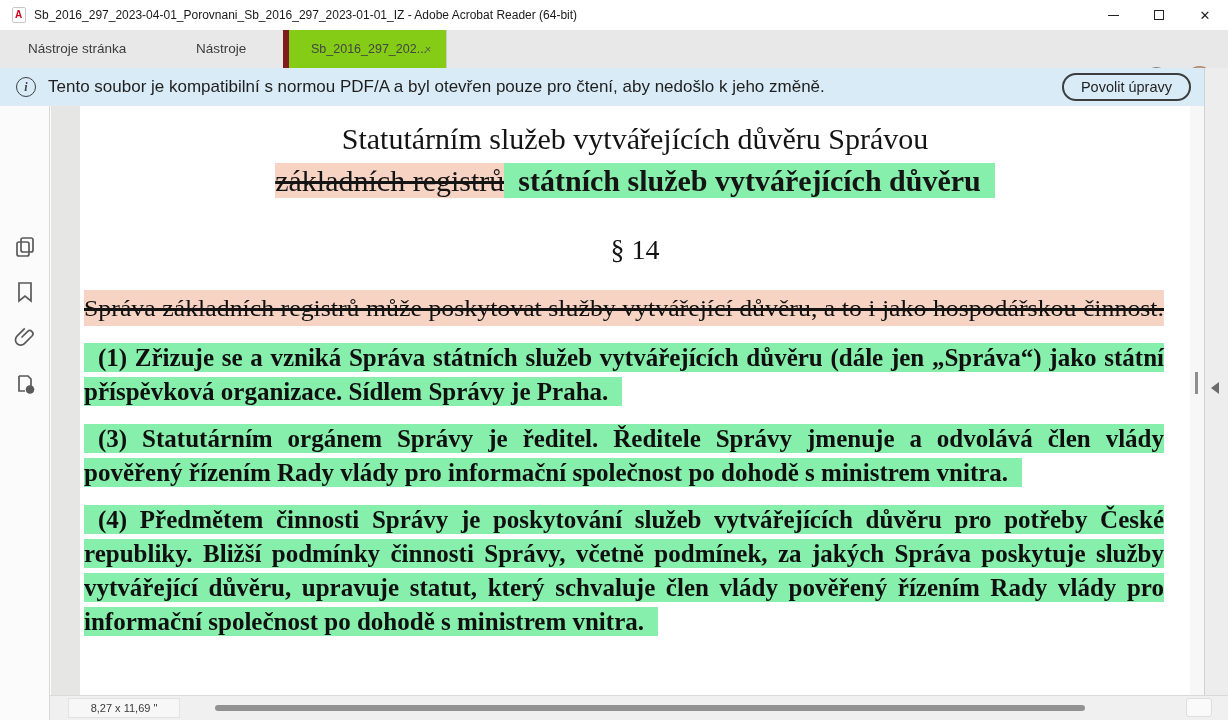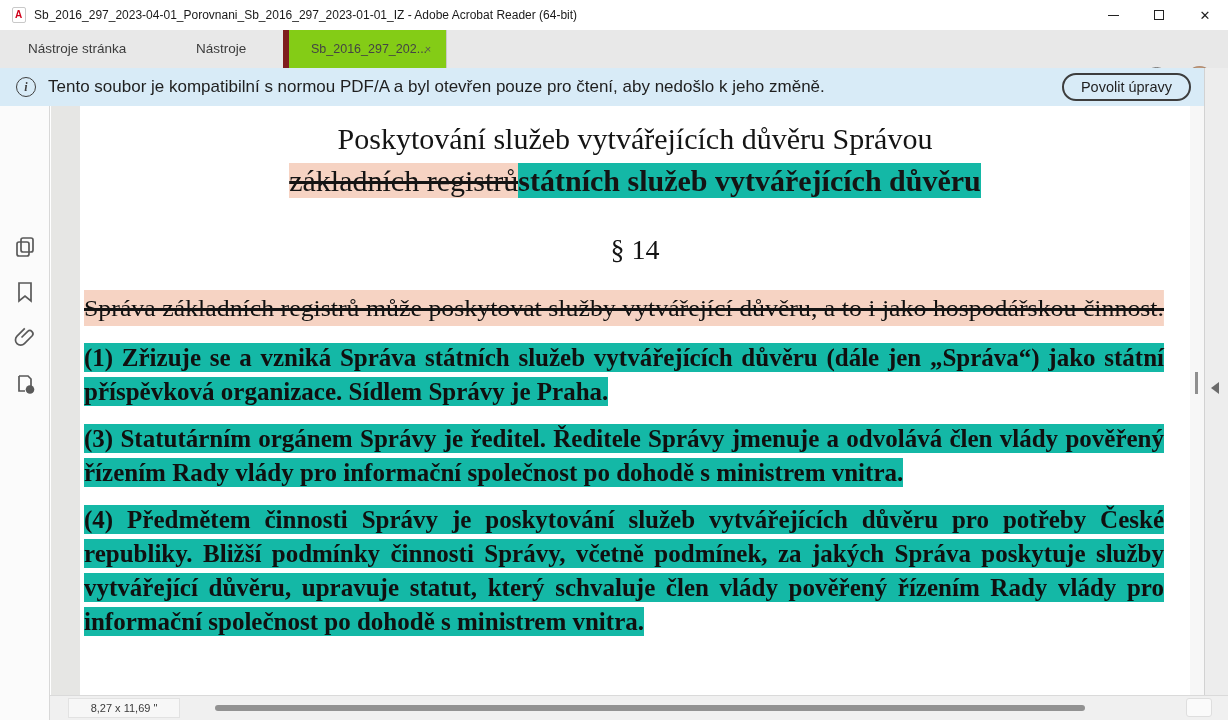--- a/index.html
+++ b/index.html
@@ -55,21 +55,21 @@
   .doc-title1 { position:absolute; left:0; top:16px; width:100%; text-align:center;
                 font-family:"Liberation Serif",serif; font-size:30px; color:#141414; }
   .doc-title2 { position:absolute; left:0; top:58px; width:100%; text-align:center;
                 font-family:"Liberation Serif",serif; font-size:30px; color:#141414; }
   .doc-section { position:absolute; left:0; top:128px; width:100%; text-align:center;
                  font-family:"Liberation Serif",serif; font-size:28px; color:#141414; }
   .doc-body { position:absolute; left:4px; top:184px; width:1080px; }
   .doc-body p { font-family:"Liberation Serif",serif; font-weight:bold; font-size:25px; line-height:34px;
                 text-align:justify; color:#101010; margin:0 0 13px 0; }
   .doc-body p.struck-par { font-weight:normal; font-size:24px; margin-bottom:15px; }
-  .hl-add { background:#14b8a6; padding:1px 0; }
+  .hl-add { background:#86efac; padding:1px 14px; }
   .hl-del { background:#f6d3c3; padding:1px 0; }
   .strike { text-decoration:line-through; text-decoration-thickness:2.6px; text-decoration-color:#141414; }
   .fit-line { display:inline-block; white-space:nowrap; transform-origin:0 50%; }
   .title2-added { font-weight:bold; }
 
   
   .vscroll { position:absolute; left:1190px; top:106px; width:14px; height:589px; background:#f7f7f7; }
   .vthumb { position:absolute; left:5px; top:266px; width:3px; height:22px; background:#8f8f8f; }
   .right-strip { position:absolute; left:1204px; top:68px; width:24px; height:627px; background:#ededed;
                  border-left:1px solid #d2d2d2; }
@@ -145,21 +145,21 @@
         <path d="M6 4h9l3 3v9"></path>
         <path d="M6 4v15h6"></path>
         <circle cx="17" cy="17.5" r="4.3" fill="#5a5a5a" stroke="none"></circle>
         <text x="17" y="20.2" font-size="6.5" fill="#fff" text-anchor="middle" font-family="Liberation Serif,serif" font-style="italic" font-weight="bold">i</text>
       </svg>
   </div>
 </div>
 
 <div class="gray-strip"></div>
 <div class="page">
-  <div class="doc-title1">Poskytování služeb vytvářejících důvěru Správou</div>
+  <div class="doc-title1">Statutárním služeb vytvářejících důvěru Správou</div>
   <div class="doc-title2"><span class="hl-del strike">základních registrů</span><span class="hl-add title2-added">státních služeb vytvářejících důvěru</span></div>
   <div class="doc-section">§ 14</div>
   <div class="doc-body">
     <p class="struck-par"><span class="hl-del strike fit-line" style="transform: scaleX(1.07667);">Správa základních registrů může poskytovat služby vytvářející důvěru, a to i jako hospodářskou činnost.</span></p>
     <p><span class="hl-add">(1) Zřizuje se a vzniká Správa státních služeb vytvářejících důvěru (dále jen „Správa“) jako státní příspěvková organizace. Sídlem Správy je Praha.</span></p>
     <p><span class="hl-add">(3) Statutárním orgánem Správy je ředitel. Ředitele Správy jmenuje a odvolává člen vlády pověřený řízením Rady vlády pro informační společnost po dohodě s ministrem vnitra.</span></p>
     <p><span class="hl-add">(4) Předmětem činnosti Správy je poskytování služeb vytvářejících důvěru pro potřeby České republiky. Bližší podmínky činnosti Správy, včetně podmínek, za jakých Správa poskytuje služby vytvářející důvěru, upravuje statut, který schvaluje člen vlády pověřený řízením Rady vlády pro informační společnost po dohodě s ministrem vnitra.</span></p>
   </div>
 </div>
 

